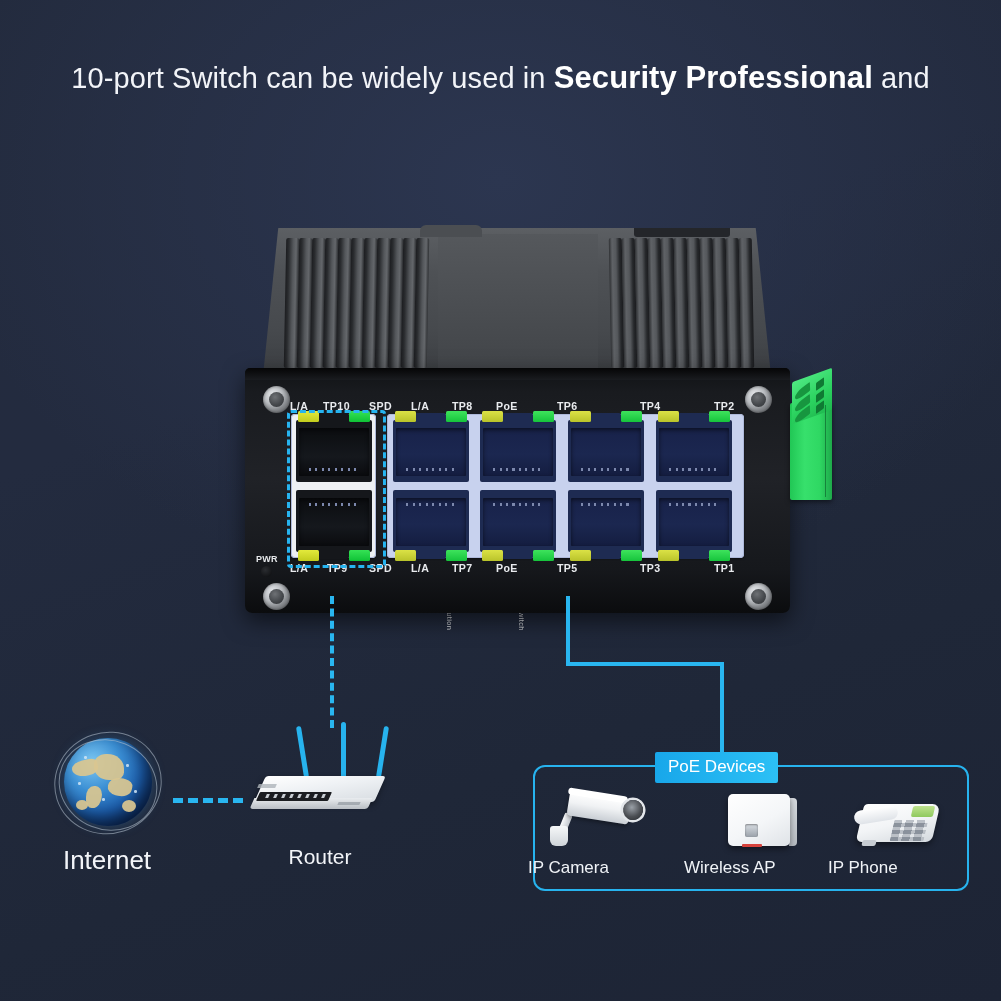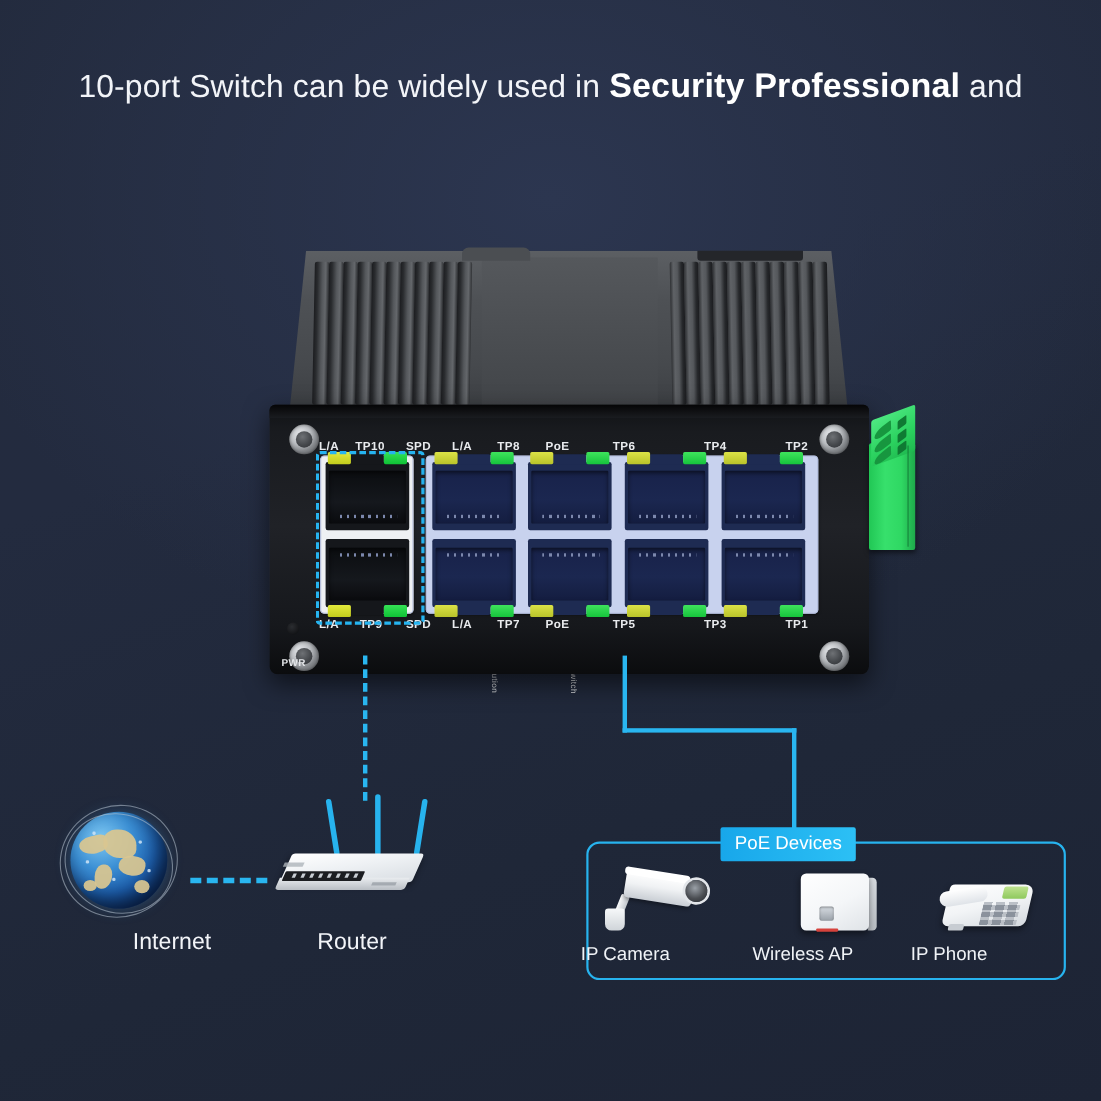--- a/index.html
+++ b/index.html
@@ -411,21 +411,21 @@
           <div class="rj-case"></div>
             <div class="rj-tab bot"></div>
             <div class="rj-inner">
               <div class="rj-pins top"></div>
             </div>
           <div class="led led-y" style="left:2px;top:60px;"></div>
             <div class="led led-g" style="left:53px;top:60px;"></div>
         </div>
       </div>
 
-      <div style="position:absolute;left:11px;top:186px;font-size:9px;font-weight:bold;color:#e6e8eb;letter-spacing:.3px;margin-top:43px;">PWR</div>
+      <div style="position:absolute;left:11px;top:186px;font-size:9px;font-weight:bold;color:#e6e8eb;letter-spacing:.3px;">PWR</div>
       <div style="position:absolute;left:16px;top:198px;width:11px;height:11px;border-radius:50%;background:radial-gradient(circle at 40% 35%,#2b2d31,#0a0b0d);"></div>
     </div>
   </div>
 
   <div class="terminal">
     <div class="term-body"></div>
     <div class="term-top">
       <div class="term-cone" style="left:3px;top:9px;"></div>
       <div class="term-cone" style="left:3px;top:21px;"></div>
       <div class="term-cone" style="left:3px;top:32px;"></div>
@@ -454,21 +454,21 @@
         <div class="cont c6"></div>
       <div class="dotlet" style="left:20px;top:18px;"></div>
       <div class="dotlet" style="left:62px;top:26px;"></div>
       <div class="dotlet" style="left:38px;top:60px;"></div>
       <div class="dotlet" style="left:70px;top:52px;"></div>
       <div class="dotlet" style="left:14px;top:44px;"></div>
     </div>
     <div class="ring r1"></div>
     <div class="ring r2"></div>
   </div>
-  <div style="position:absolute;left:22px;top:845px;width:170px;text-align:right;font-size:21px;color:#f2f4f8;">Internet</div>
+  <div style="position:absolute;left:22px;top:845px;width:170px;text-align:center;font-size:26px;color:#f2f4f8;">Internet</div>
 
   <div class="ant" style="left:300px;top:726px;height:52px;transform:rotate(-9deg);"></div>
   <div class="ant" style="left:341px;top:722px;height:56px;"></div>
   <div class="ant" style="left:380px;top:726px;height:52px;transform:rotate(9deg);"></div>
   <div class="router">
     <div class="rt-top"></div>
     <div class="rt-front"></div>
     <div class="rt-strip"></div>
     <div class="rt-brand"></div>
     <div class="rt-led" style="left:16px;"></div>

